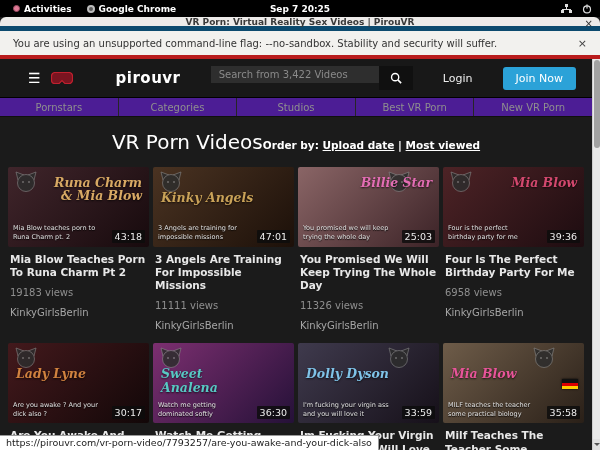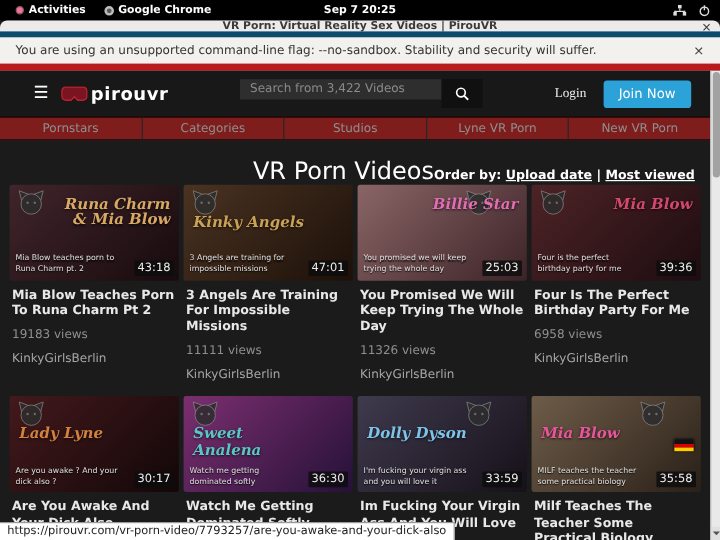--- a/index.html
+++ b/index.html
@@ -18,57 +18,57 @@
   .topbar-right svg { display: block; }
 
   
   .titlebar { height: 14px; background: #edebe9; border-bottom: 5px solid #0c4a6e;
               border-radius: 6px 6px 0 0; display: flex; align-items: center; justify-content: center;
               font-size: 9px; font-weight: bold; color: #3a3a3a; position: relative; }
   .titlebar .close { position: absolute; right: 7px; top: 0; font-size: 10px; font-weight: normal;
                      color: #333; cursor: default; line-height: 13px; }
 
   
-  .infobar { height: 28px; background: #f2f1ee; border-bottom: 6px solid #b91c1c;
+  .infobar { height: 28px; background: #f2f1ee; border-bottom: 4px solid #b91c1c;
              display: flex; align-items: center; font-size: 10px; color: #333; padding: 0 13px; }
   .infobar .close { margin-left: auto; font-size: 11px; color: #444; cursor: default; }
 
   
   .site { display: flex; height: 391px; }
   .page { width: 592px; background: #1b1b1b; overflow: hidden; }
   .vscroll { width: 8px; background: #e9e9e9; position: relative; border-left: 1px solid #d0d0d0; }
   .vthumb { position: absolute; top: 1px; left: 1px; width: 6px; height: 88px; background: #a2a2a2; border-radius: 3px; }
   .varrow { position: absolute; bottom: 0; left: 0; width: 8px; height: 11px; background: #e0e0e0;
             display: flex; align-items: center; justify-content: center; }
   .varrow::after { content: ""; border: 3px solid transparent; border-top-color: #555; margin-top: 3px; }
 
   
   .hdr { height: 38px; background: #181818; display: flex; align-items: center; padding: 0 14px; gap: 10px; }
   .burger { color: #fff; font-size: 14px; line-height: 14px; margin-left: 14px; cursor: pointer; }
   .logo { display: flex; align-items: center; gap: 3px; cursor: pointer; }
-  .logo-text { color: #fff; font-size: 15px; font-weight: bold; letter-spacing: .5px; }
+  .logo-text { color: #fff; font-size: 15px; font-weight: bold; letter-spacing: .5px; margin-left: 40px; }
   .search-wrap { display: flex; margin: 0 auto; }
   .search-input { width: 168px; height: 17px; background: #2e2e2e; border: none; color: #bbb;
                   font-size: 10px; padding: 0 8px; font-family: "DejaVu Sans", sans-serif; outline: none; }
   .search-input::placeholder { color: #8a8a8a; }
   .search-btn { width: 34px; height: 24px; background: #101010; border: none; display: flex;
                 align-items: center; justify-content: center; cursor: pointer; }
-  .login { color: #eee; font-size: 11px; margin-right: 4px; cursor: pointer; font-family: Liberation Serif, serif; }
+  .login { color: #eee; font-size: 11px; margin-right: 20px; cursor: pointer; }
   .join { background: #2ba2d8; color: #fff; font-size: 11px; padding: 5px 13px; border-radius: 3px;
           cursor: pointer; margin-right: 2px; }
 
   
-  .nav { height: 20px; background: #7f1d1d; display: flex; border-top: 1px solid #000; border-bottom: 1px solid #101010; }
+  .nav { height: 20px; background: #4c1d95; display: flex; border-top: 1px solid #000; border-bottom: 1px solid #101010; }
   .nav-item { flex: 1; text-align: center; font-size: 10px; color: #8f8f8f; line-height: 19px;
               border-left: 1px solid #262626; cursor: pointer; }
   .nav-item:first-child { border-left: none; }
 
   
   .main { padding: 13px 8px 0; }
-  .page-head { display: flex; align-items: baseline; justify-content: flex-end; padding: 0 5px; }
+  .page-head { display: flex; align-items: baseline; justify-content: center; padding: 0 5px; margin-bottom: 13px; }
   .h1 { color: #fff; font-size: 20px; font-weight: 400; }
   .order { color: #fff; font-size: 10.5px; font-weight: bold; }
   .order a { color: #fff; text-decoration: underline; cursor: pointer; }
 
   .grid { display: grid; grid-template-columns: repeat(4, 1fr); column-gap: 4px; row-gap: 0; }
   .card { cursor: pointer; }
   .thumb { position: relative; height: 80px; border-radius: 2px; overflow: hidden; background: #2a2a2a; }
   .duration { position: absolute; right: 4px; bottom: 4px; background: rgba(12,12,12,.82); color: #ededed;
               font-size: 9.5px; padding: 0 3px; line-height: 13px; border-radius: 1px; margin-left: 23px; }
   .overlay-name { position: absolute; top: 9px; right: 7px; max-width: 72%;
@@ -163,21 +163,21 @@
         </button>
       </div>
       <span class="login">Login</span>
       <span class="join">Join Now</span>
     </div>
 
     <div class="nav">
       <div class="nav-item">Pornstars</div>
       <div class="nav-item">Categories</div>
       <div class="nav-item">Studios</div>
-      <div class="nav-item">Lyne VR Porn</div>
+      <div class="nav-item">Best VR Porn</div>
       <div class="nav-item">New VR Porn</div>
     </div>
 
     <div class="main">
       <div class="page-head">
         <div class="h1">VR Porn Videos</div>
         <div class="order">
           <span>Order by:</span>
           <a>Upload date</a><span> | </span><a>Most viewed</a>
         </div>

